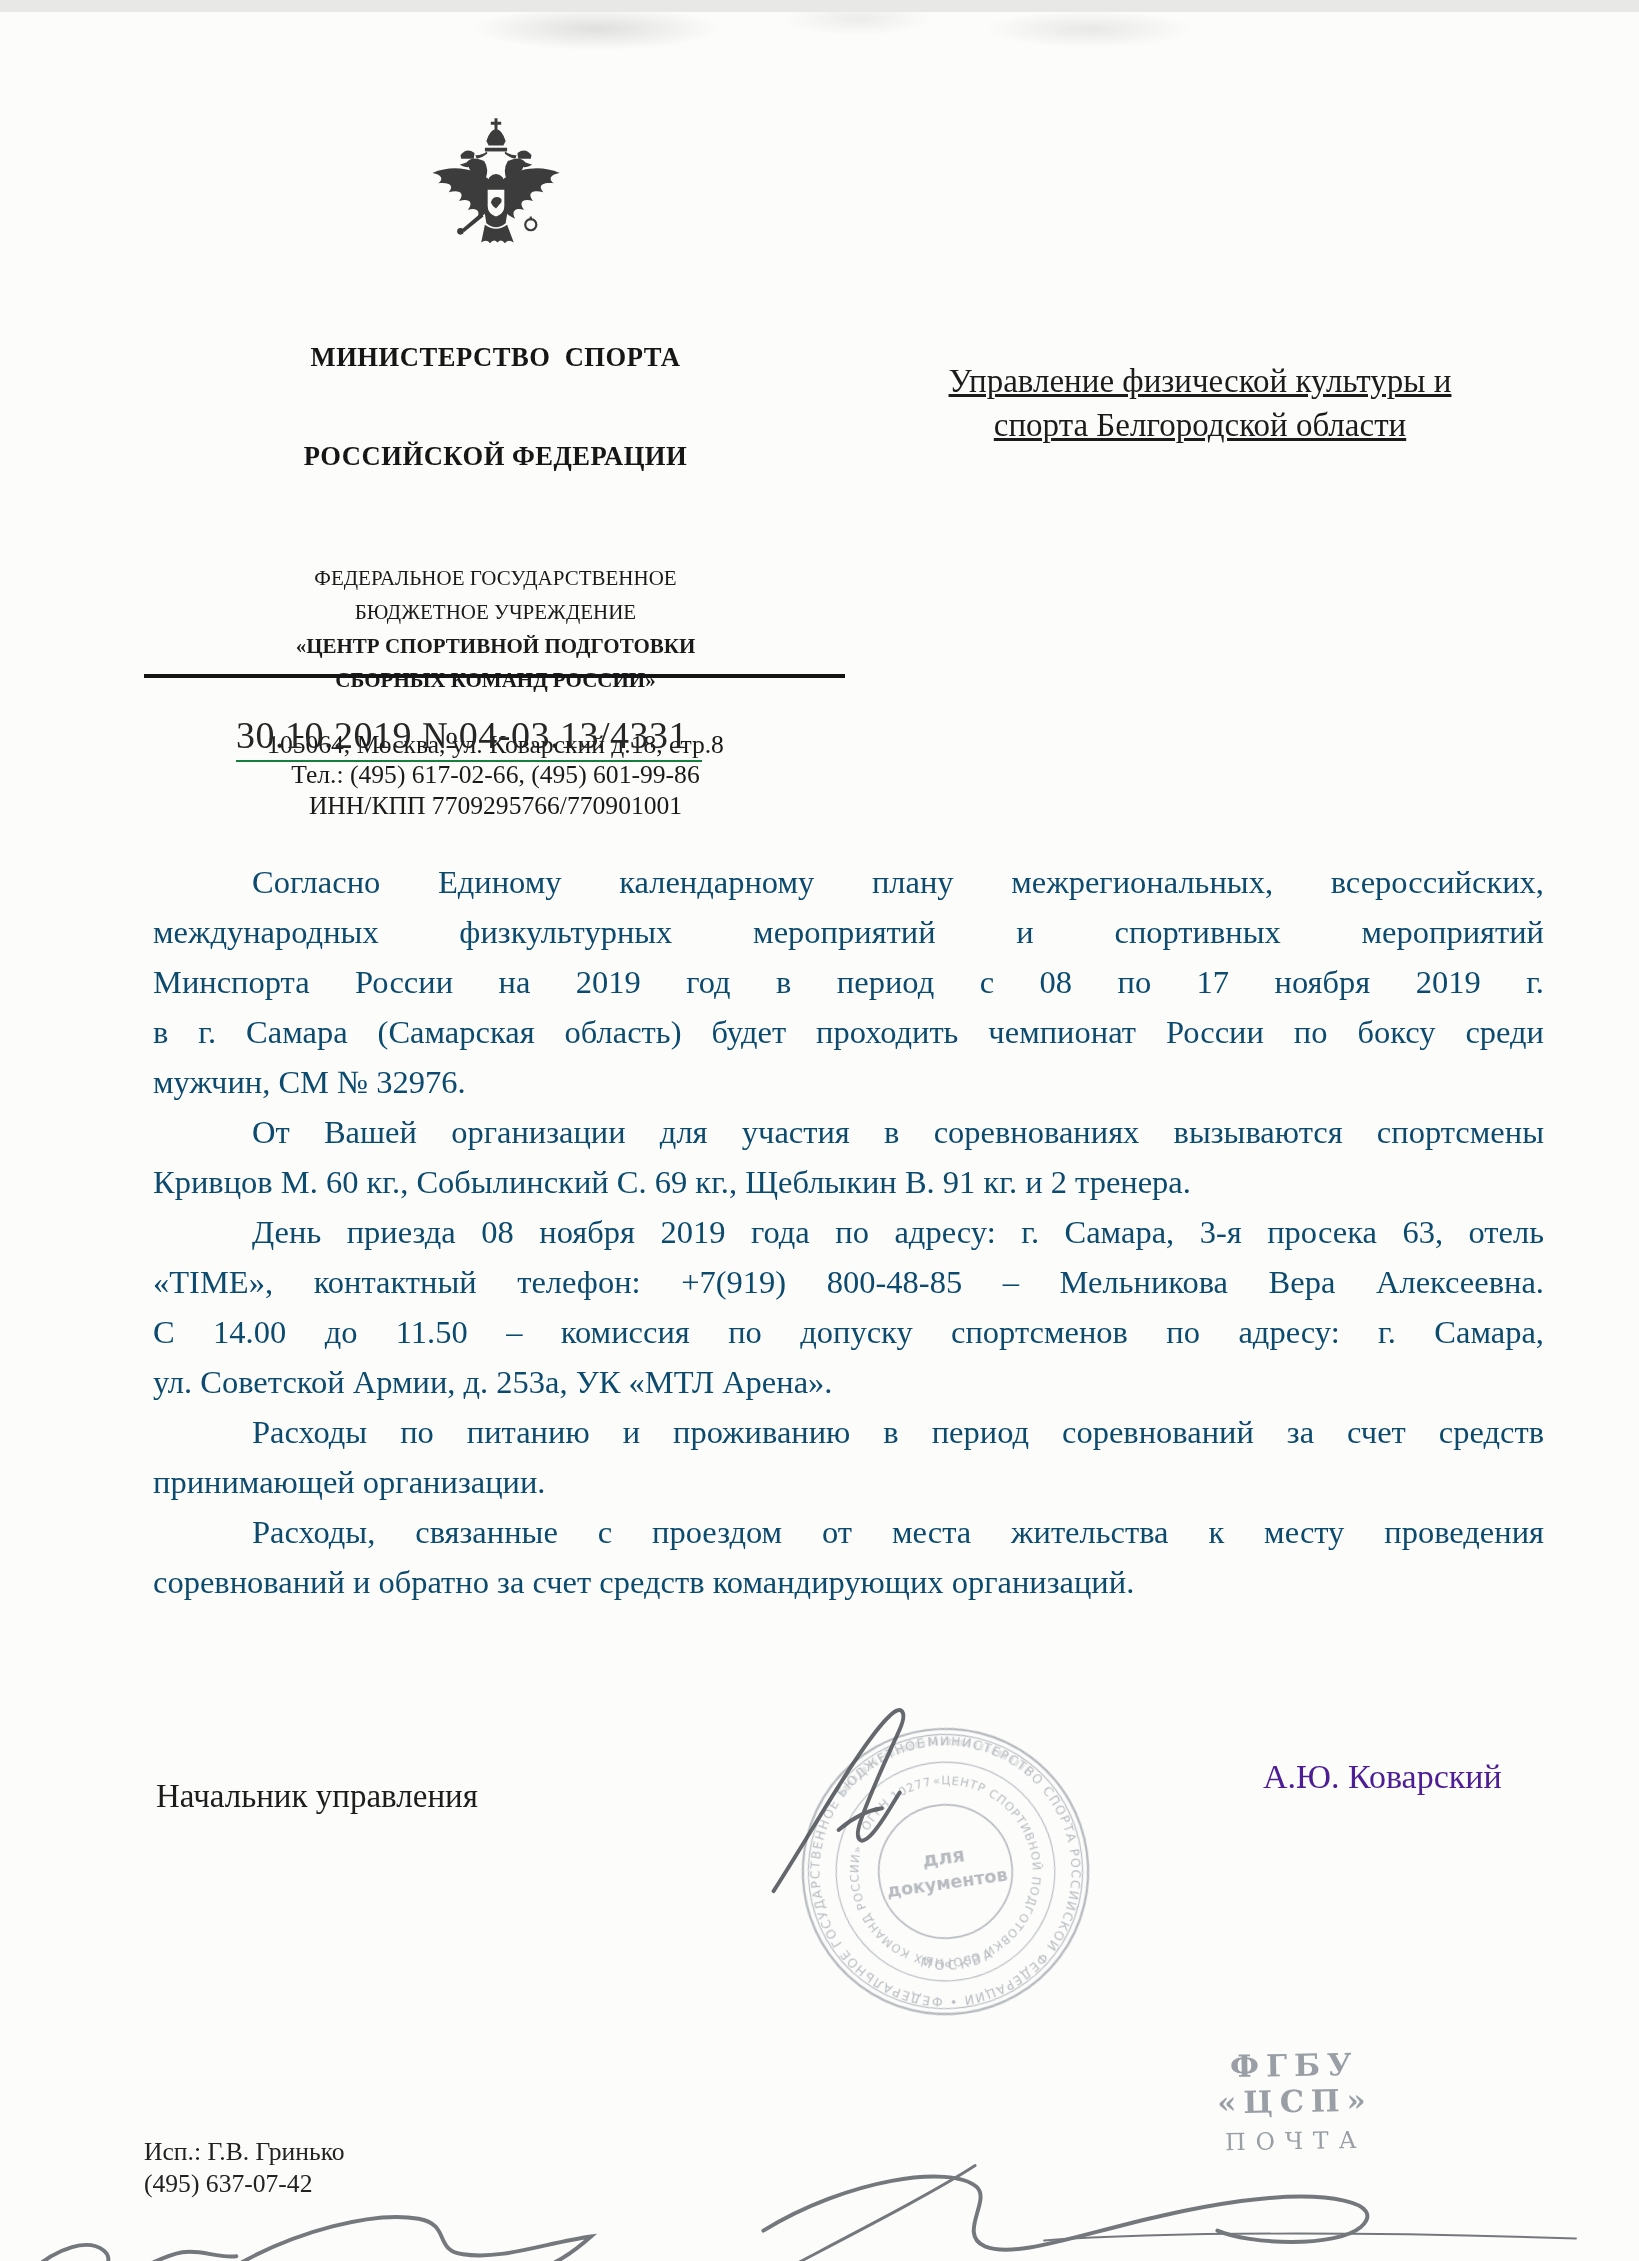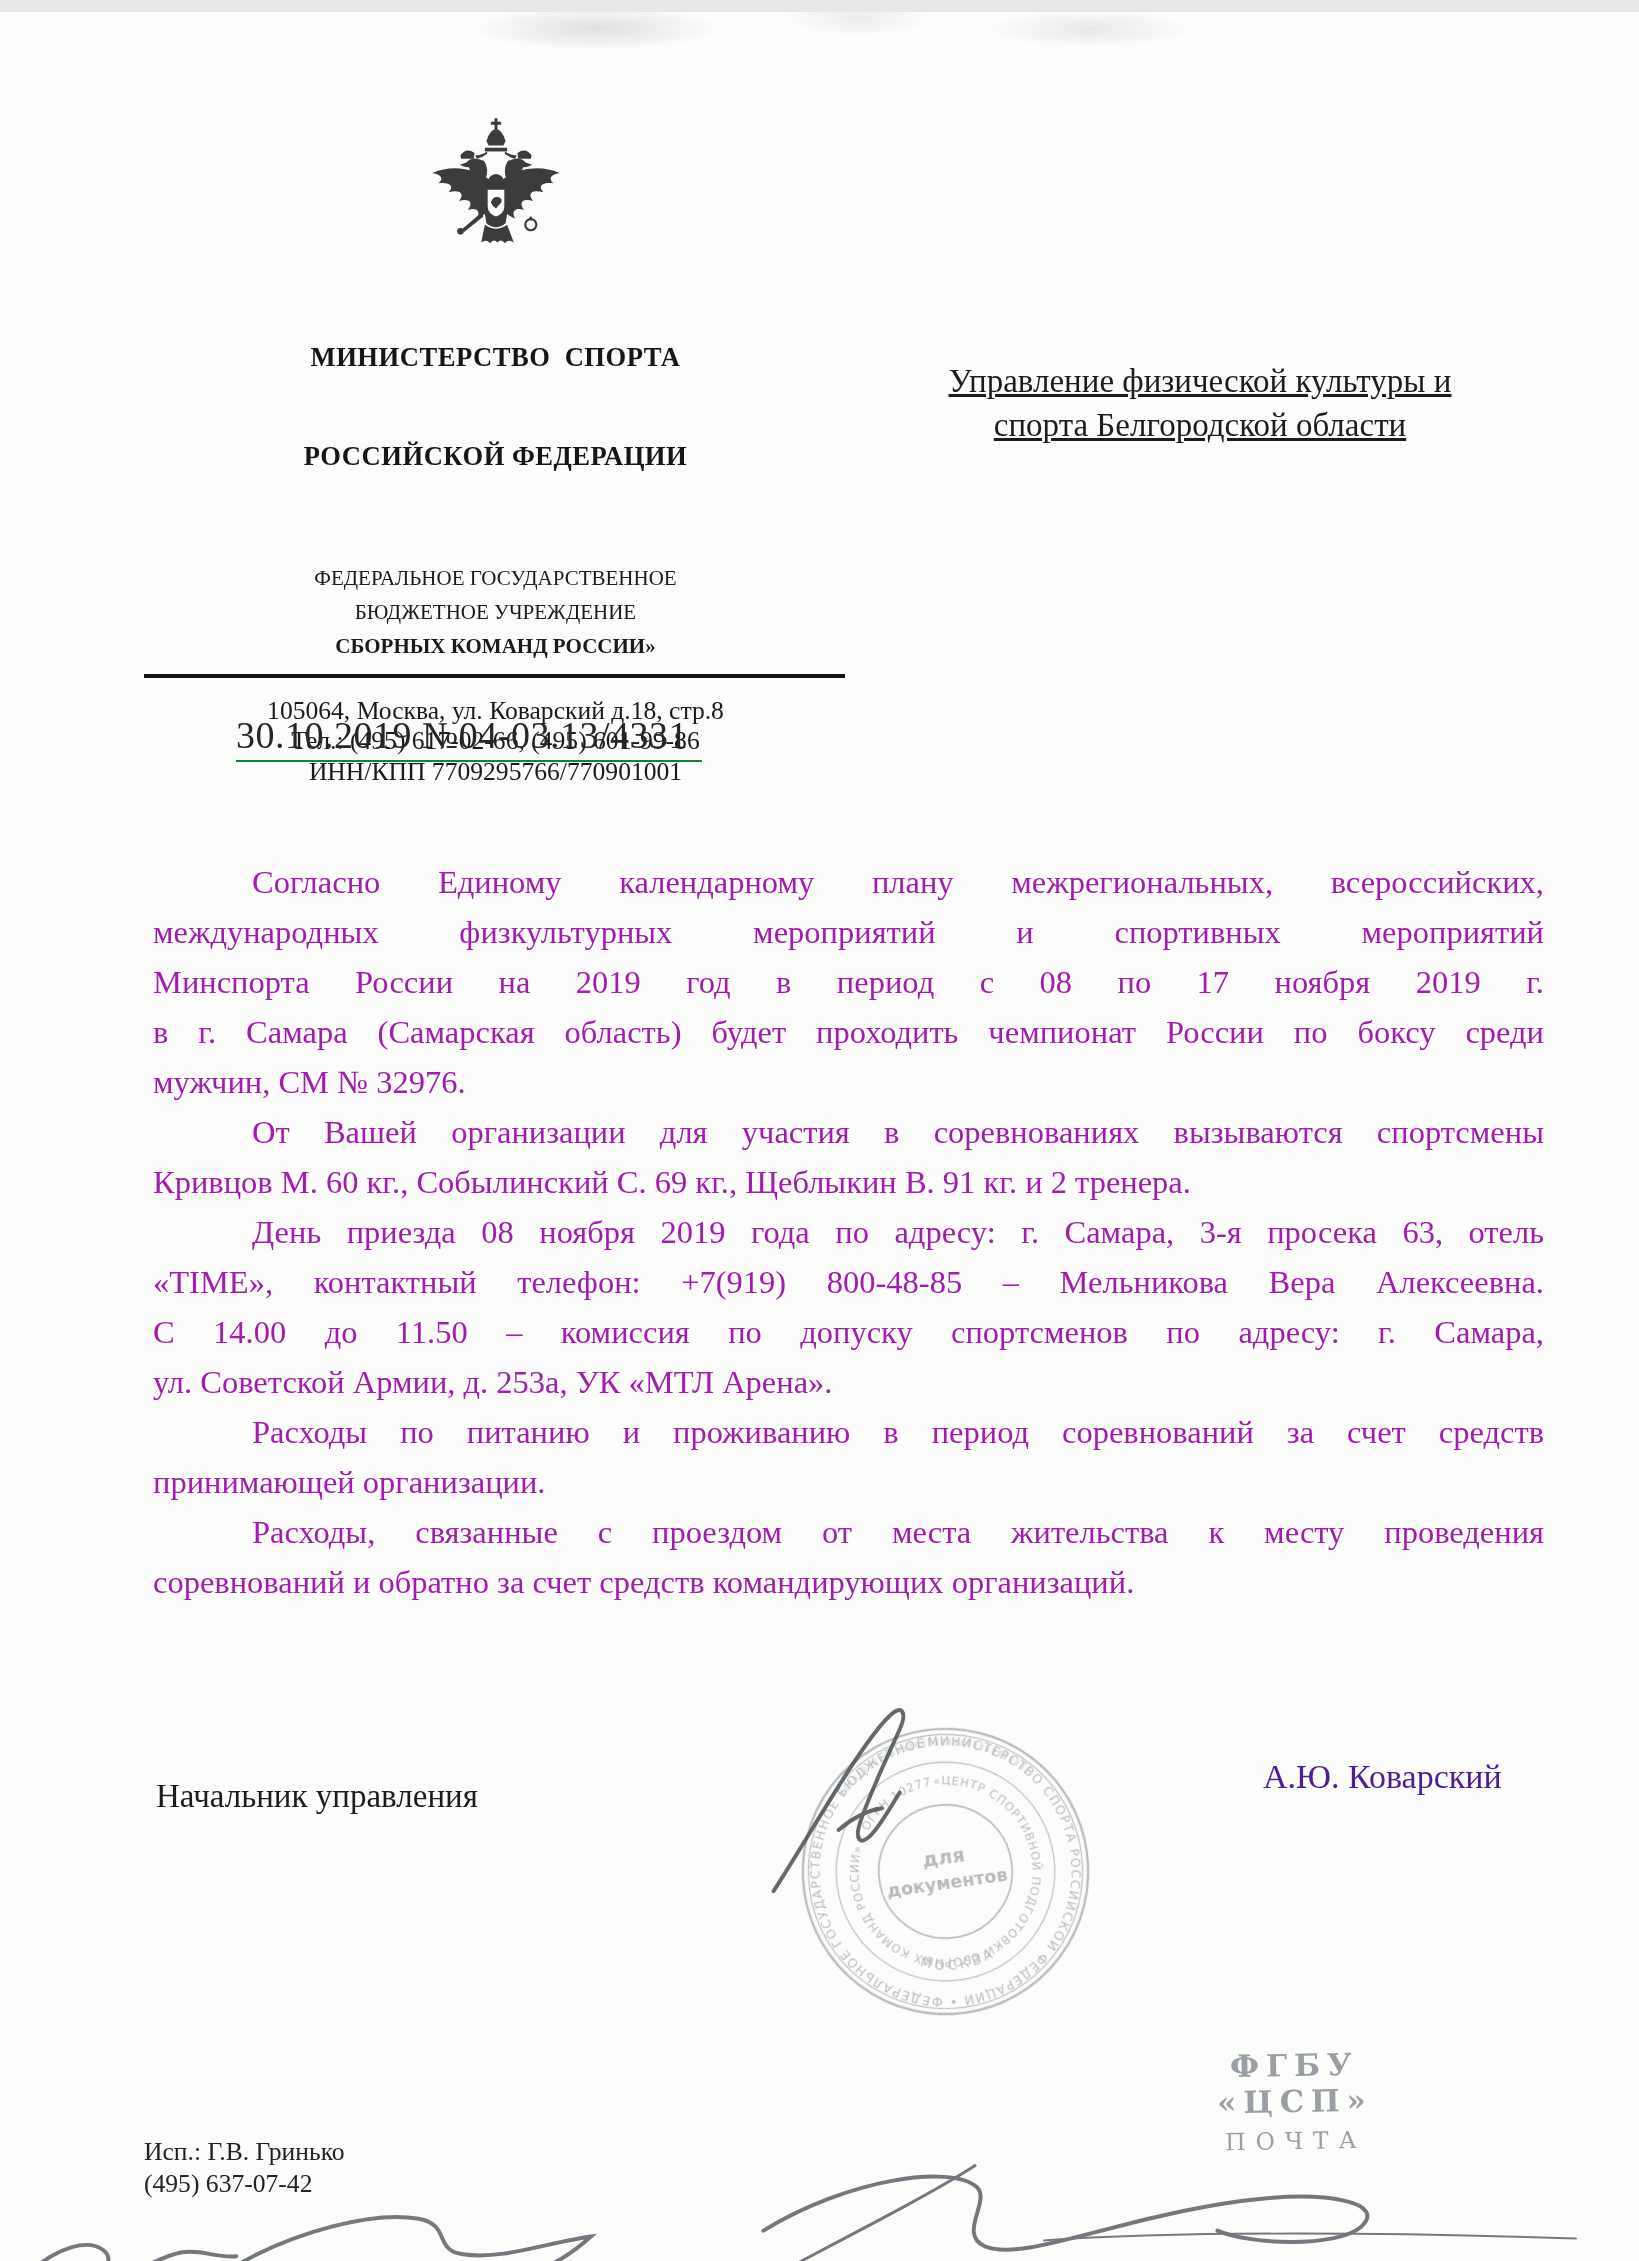--- a/index.html
+++ b/index.html
@@ -26,21 +26,21 @@
   .hdr-addr{margin-top:33px;font-size:25.6px;line-height:30.5px;color:#1a1a1a;}
 
   .rule{position:absolute;left:144px;top:662px;width:701px;height:3.9px;background:#141414;}
 
   .refline{position:absolute;left:236px;top:701px;font-size:38px;color:#262626;
     border-bottom:2px solid #15803d;padding:0 13.8px 3px 0;letter-spacing:0.5px;}
 
   .recipient{position:absolute;left:877px;top:347px;width:646px;text-align:center;
     font-size:33px;line-height:44px;color:#1c1c1c;text-decoration:underline;}
 
-  .body{position:absolute;left:153px;top:845px;width:1391px;font-size:32.5px;color:#a21caf;}
+  .body{position:absolute;left:153px;top:845px;width:1391px;font-size:32.5px;color:#0c4a6e;}
   .bline{line-height:50px;min-height:50px;}
   .bline.j{text-align:justify;text-align-last:justify;text-justify:inter-word;}
   .bline.first{text-indent:99px;}
 
   .sig-position{position:absolute;left:156px;top:1766px;font-size:33px;color:#1c1c1c;}
   .sig-name{position:absolute;left:1263px;top:1746px;font-size:34px;color:#4c1d95;}
 
   .stamp-wrap{position:absolute;left:788px;top:1702px;width:315px;height:315px;
     transform:rotate(-8deg);opacity:.62;filter:blur(0.3px);}
   .sig-over-stamp{position:absolute;left:744px;top:1670px;}
@@ -91,20 +91,21 @@
     </svg>
 
     <div class="hdr-ministry">
       <div>МИНИСТЕРСТВО  СПОРТА</div>
       <div>РОССИЙСКОЙ ФЕДЕРАЦИИ</div>
     </div>
 
     <div class="hdr-org">
       <div>ФЕДЕРАЛЬНОЕ ГОСУДАРСТВЕННОЕ</div>
       <div>БЮДЖЕТНОЕ УЧРЕЖДЕНИЕ</div>
+      <div class="b">«ЦЕНТР СПОРТИВНОЙ ПОДГОТОВКИ</div>
       <div class="b">СБОРНЫХ КОМАНД РОССИИ»</div>
     </div>
 
     <div class="hdr-addr">
       <div>105064, Москва, ул. Коварский д.18, стр.8</div>
       <div>Тел.: (495) 617-02-66, (495) 601-99-86</div>
       <div>ИНН/КПП 7709295766/770901001</div>
     </div>
   </div>
 

